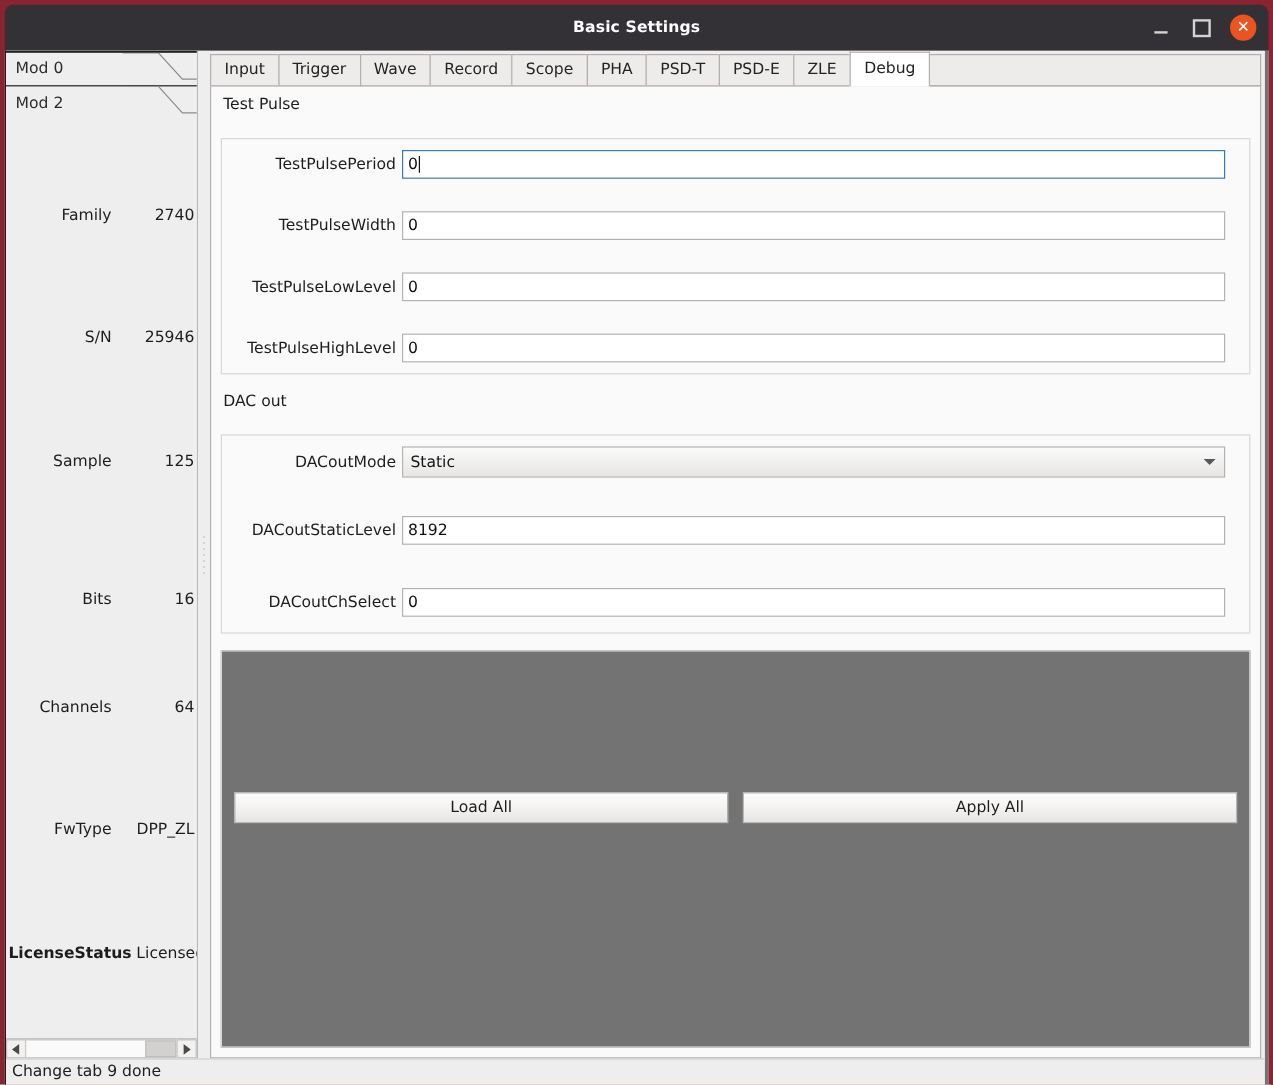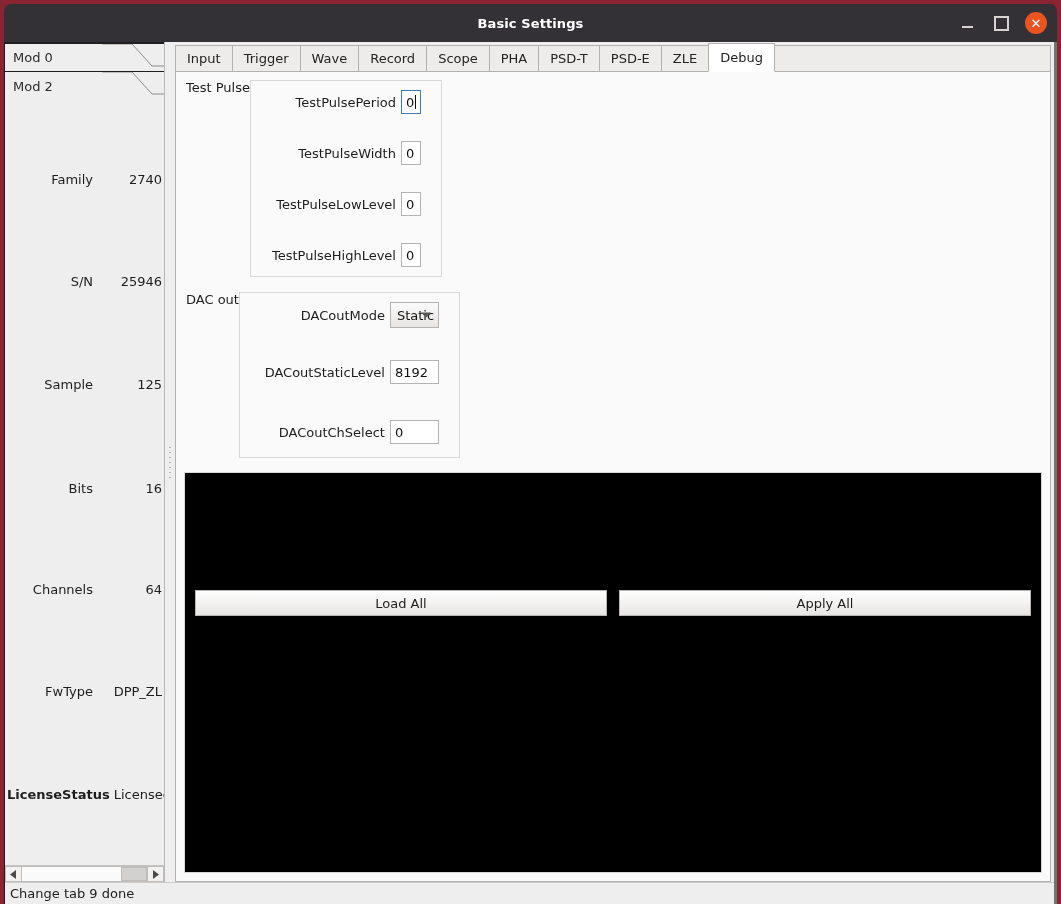--- a/index.html
+++ b/index.html
@@ -221,21 +221,21 @@
     background: #fafafa;
     border: 1px solid #b3b1af;
     border-top: none;
     padding: 8px 8px 8px 8px;
     display: flex; flex-direction: column;
     min-height: 0;
     overflow: hidden;
   }
 
   
-  .group { display: flex; flex-direction: row; }
+  .group { display: flex; flex-direction: column; gap: 16px; }
   .group-title {
     font-size: 13px; color: #1d1d1d;
     padding: 0 0 4px 2px;
   }
   .group-body {
     border: 1px solid #d9d8d7;
     background: #fafafa;
     padding: 10px 20px 10px 8px;
   }
 
@@ -294,21 +294,21 @@
     border-top: 5px solid #58585a;
   }
 
   
   .gap-dac { height: 15px; }
   .gap-btns { height: 14px; }
 
   .button-group {
     flex: 1;
     border: 1px solid #d9d8d7;
-    background: #000000;
+    background: #737373;
     display: flex;
     align-items: center;
     padding: 6px 10px;
     min-height: 0;
     position: relative;
   }
   .button-row {
     position: absolute;
     left: 10px; right: 10px;
     top: 117px;
@@ -378,21 +378,21 @@
             <span class="info-value">2740</span>
           </div>
           <div class="info-row" style="top:174px">
             <span class="info-label">S/N</span>
             <span class="info-value">25946</span>
           </div>
           <div class="info-row" style="top:277px">
             <span class="info-label">Sample</span>
             <span class="info-value">125</span>
           </div>
-          <div class="info-row" style="top:381px">
+          <div class="info-row" style="top:392px">
             <span class="info-label">Bits</span>
             <span class="info-value">16</span>
           </div>
           <div class="info-row" style="top:482px">
             <span class="info-label">Channels</span>
             <span class="info-value">64</span>
           </div>
           <div class="info-row" style="top:584px">
             <span class="info-label">FwType</span>
             <span class="info-value">DPP_ZL</span>

